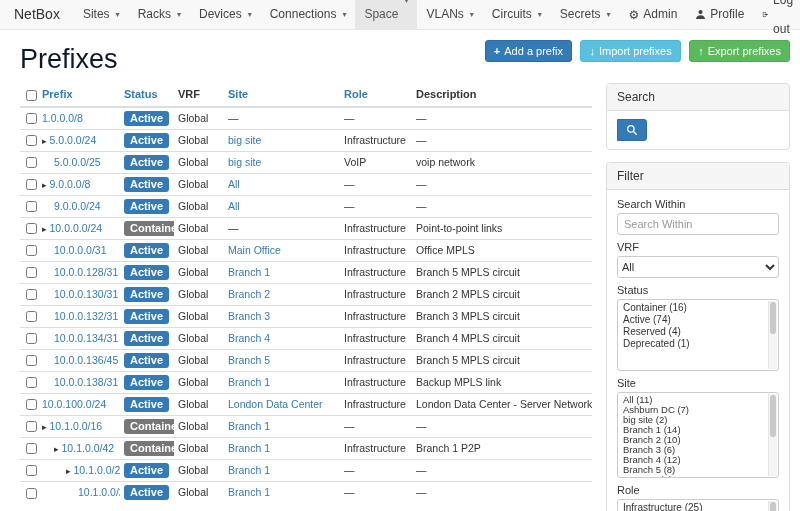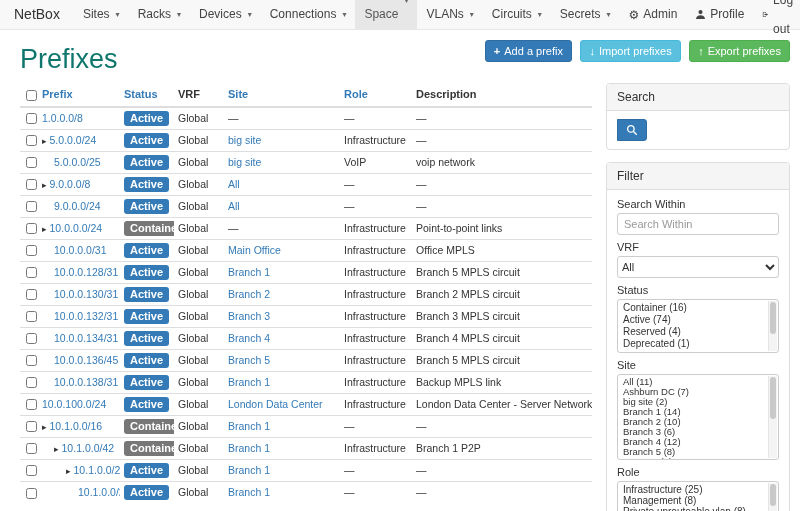--- a/index.html
+++ b/index.html
@@ -14,21 +14,21 @@
   .nav-item { padding: 0 9px; line-height: 29px; font-size: 12px; color: #444; cursor: pointer; display: flex; align-items: center; gap: 4px; }
   .nav-item.active { background: #e7e7e7; color: #555; }
   .caret { font-size: 8px; color: #666; margin-left: 2px; }
   .nav-right { margin-left: auto; display: flex; }
   .glyph { font-size: 12px; line-height: 1; }
   .nav-svg { width: 11px; height: 11px; display: inline-block; }
 
   
   .content { padding: 6px 10px 0 20px; }
   .page-header { display: flex; justify-content: space-between; align-items: flex-start; margin-bottom: 4px; }
-  h1.title { font-size: 27px; font-weight: 500; color: #0f766e; margin: 8px 0 4px; }
+  h1.title { font-size: 27px; font-weight: 500; color: #0f172a; margin: 8px 0 4px; }
   .actions { margin-top: 4px; white-space: nowrap; }
   .btn { display: inline-flex; align-items: center; gap: 4px; height: 22px; padding: 0 8px; font-size: 11px; color: #fff;
          border-radius: 3px; border: 1px solid transparent; cursor: pointer; font-family: inherit; margin-left: 4px; }
   .btn-primary { background: #337ab7; border-color: #2e6da4; }
   .btn-info    { background: #5bc0de; border-color: #46b8da; }
   .btn-success { background: #5cb85c; border-color: #4cae4c; }
   .bicon { font-weight: bold; font-size: 11px; line-height: 1; }
 
   .cols { display: flex; align-items: flex-start; }
   .main-col { flex: 1; min-width: 0; margin-right: 14px; }
@@ -51,21 +51,21 @@
   .flabel { display: block; font-size: 11px; color: #333; margin: 6px 0 3px; }
   .flabel:first-child { margin-top: 0; }
   .txt { width: 100%; height: 22px; border: 1px solid #ccc; border-radius: 3px; padding: 0 6px; font-size: 11px; color: #555; font-family: inherit; }
   .txt::placeholder { color: #999; }
   .sel { width: 100%; height: 22px; border: 1px solid #ccc; border-radius: 3px; font-size: 11px; color: #333; background: #fff; font-family: inherit; }
   .input-group { display: flex; }
   .input-group .txt { border-radius: 3px 0 0 3px; border-right: 0; }
   .search-btn { width: 30px; height: 22px; background: #337ab7; border: 1px solid #2e6da4; border-radius: 0 3px 3px 0; cursor: pointer;
                 display: flex; align-items: center; justify-content: center; }
   .listbox { position: relative; border: 1px solid #ccc; border-radius: 3px; background: #fff; overflow: hidden; }
-  .lb-status { height: 54px; }
+  .lb-status { height: 72px; }
   .lb-site   { height: 86px; }
   .lb-role   { height: 60px; }
   .opts { padding: 2px 10px 0 2px; }
   .opt { font-size: 10px; line-height: 12px; padding: 0 3px; color: #333; white-space: nowrap; overflow: hidden; cursor: pointer; }
   .lb-site .opt { font-size: 9.5px; line-height: 10px; }
   .lb-role .opt { line-height: 11px; }
   .sbar { position: absolute; top: 1px; bottom: 1px; right: 1px; width: 9px; background: #f4f4f4; border-left: 1px solid #e5e5e5; }
   .thumb { width: 6px; margin: 1px; background: #c9c9c9; border-radius: 3px; }
   .lb-status .thumb { height: 32px; }
   .lb-site .thumb   { height: 42px; }

